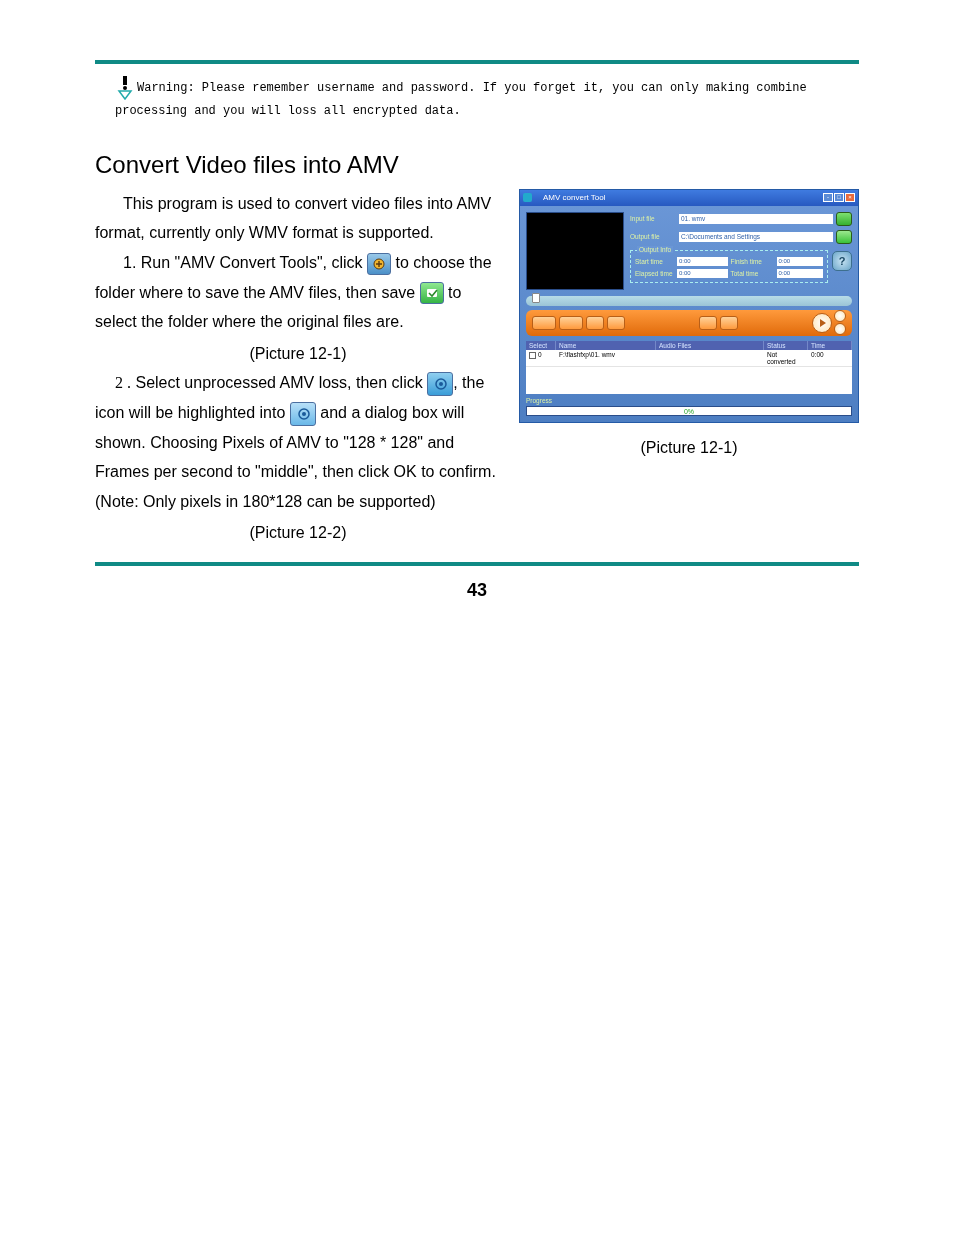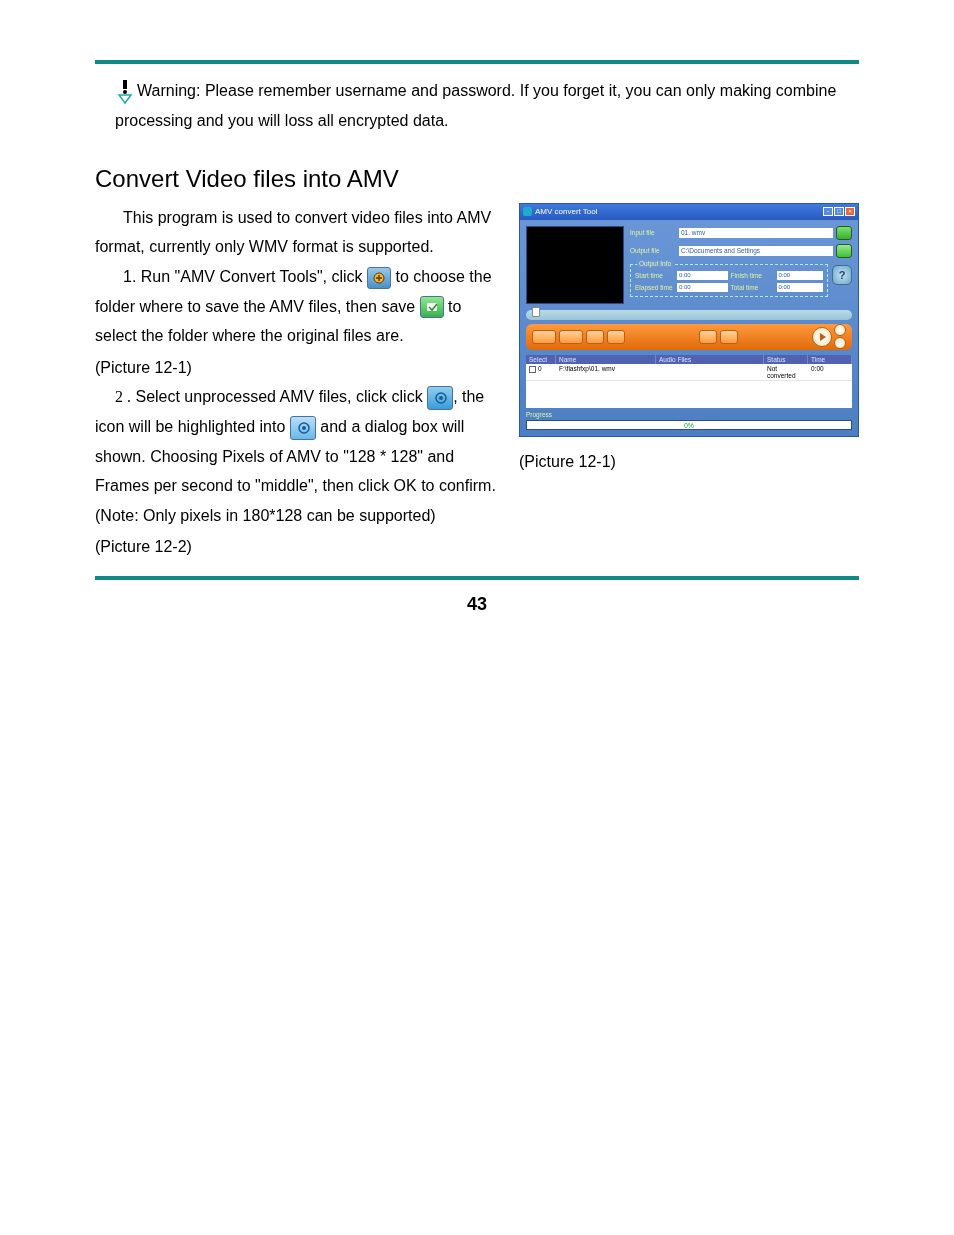--- a/index.html
+++ b/index.html
@@ -18,23 +18,24 @@
   .rule-top {
     border-top: 4px solid #0f8a85;
     margin-bottom: 12px;
   }
   .rule-bottom {
     border-top: 4px solid #0f8a85;
     margin-top: 14px;
     margin-bottom: 14px;
   }
   .warning-block {
-    font-size: 16px;
+    font-size: 12px;
     line-height: 1.9;
     padding-left: 20px;
+    font-family: Liberation Mono, monospace;
   }
   .warn-icon {
     display: inline-block;
     vertical-align: middle;
     width: 20px;
     height: 24px;
     margin-right: 2px;
   }
   h2.section-title {
     font-size: 24px;
@@ -50,20 +51,21 @@
     font-size: 16px;
     line-height: 1.85;
   }
   .left-col p {
     margin: 0;
   }
   .indent {
     text-indent: 28px;
   }
   .pic-caption {
+    text-align: center;
     font-size: 16px;
     margin-top: 2px;
   }
   .inline-icon {
     display: inline-block;
     vertical-align: middle;
     width: 24px;
     height: 22px;
     border: 1px solid #4b6fa0;
     border-radius: 3px;
@@ -91,21 +93,21 @@
     color: #fff;
   }
   .titlebar {
     height: 16px;
     background: linear-gradient(#3f7be0, #2759c0);
     display: flex;
     align-items: center;
     padding: 0 3px;
     justify-content: space-between;
   }
-  .titlebar .t-left { display:flex; gap:3px; align-items:center;}
+  .titlebar .t-left { display:flex; gap:11px; align-items:center;}
   .title-text { color:#fff; font-size:8px; }
   .t-btns { display:flex; gap:1px; }
   .t-btn { width:10px; height:9px; border:1px solid #fff; background:#5b8bd6; font-size:6px; line-height:7px; text-align:center;}
   .t-btn.close { background:#e86a3c; }
   .app-body {
     background: linear-gradient(#6a96d6,#4d7ec2);
     padding: 6px;
   }
   .top-sec { display:flex; gap:6px; }
   .preview {
@@ -245,21 +247,21 @@
               <rect x="3" y="4" width="10" height="8" fill="#fff" rx="1"></rect>
               <path d="M5 8 L8 11 L13 5" stroke="#2a8a2a" stroke-width="1.6" fill="none"></path>
             </svg>
         </span>
         <span> to select the folder where the original files are.</span>
       </p>
       <div class="pic-caption">(Picture 12-1)</div>
 
       <p>
         <span style="display:inline-block; width:20px;"></span><span style="font-family:serif;">2 .</span>
-        <span> Select unprocessed AMV files, click click</span>
+        <span> Select unprocessed AMV loss, then click</span>
         <span class="inline-icon blue2">
           <svg width="20" height="18">
               <circle cx="10" cy="9" r="5" fill="none" stroke="#1a5a9a" stroke-width="1.5"></circle>
               <circle cx="10" cy="9" r="2" fill="#1a5a9a"></circle>
             </svg>
         </span><span>, the icon will be highlighted into </span>
         <span class="inline-icon blue2" style="background:linear-gradient(#b8e0f8,#6ab8e8);">
           <svg width="20" height="18">
               <circle cx="10" cy="9" r="5" fill="none" stroke="#1a5a9a" stroke-width="1.5"></circle>
               <circle cx="10" cy="9" r="2" fill="#1a5a9a"></circle>

